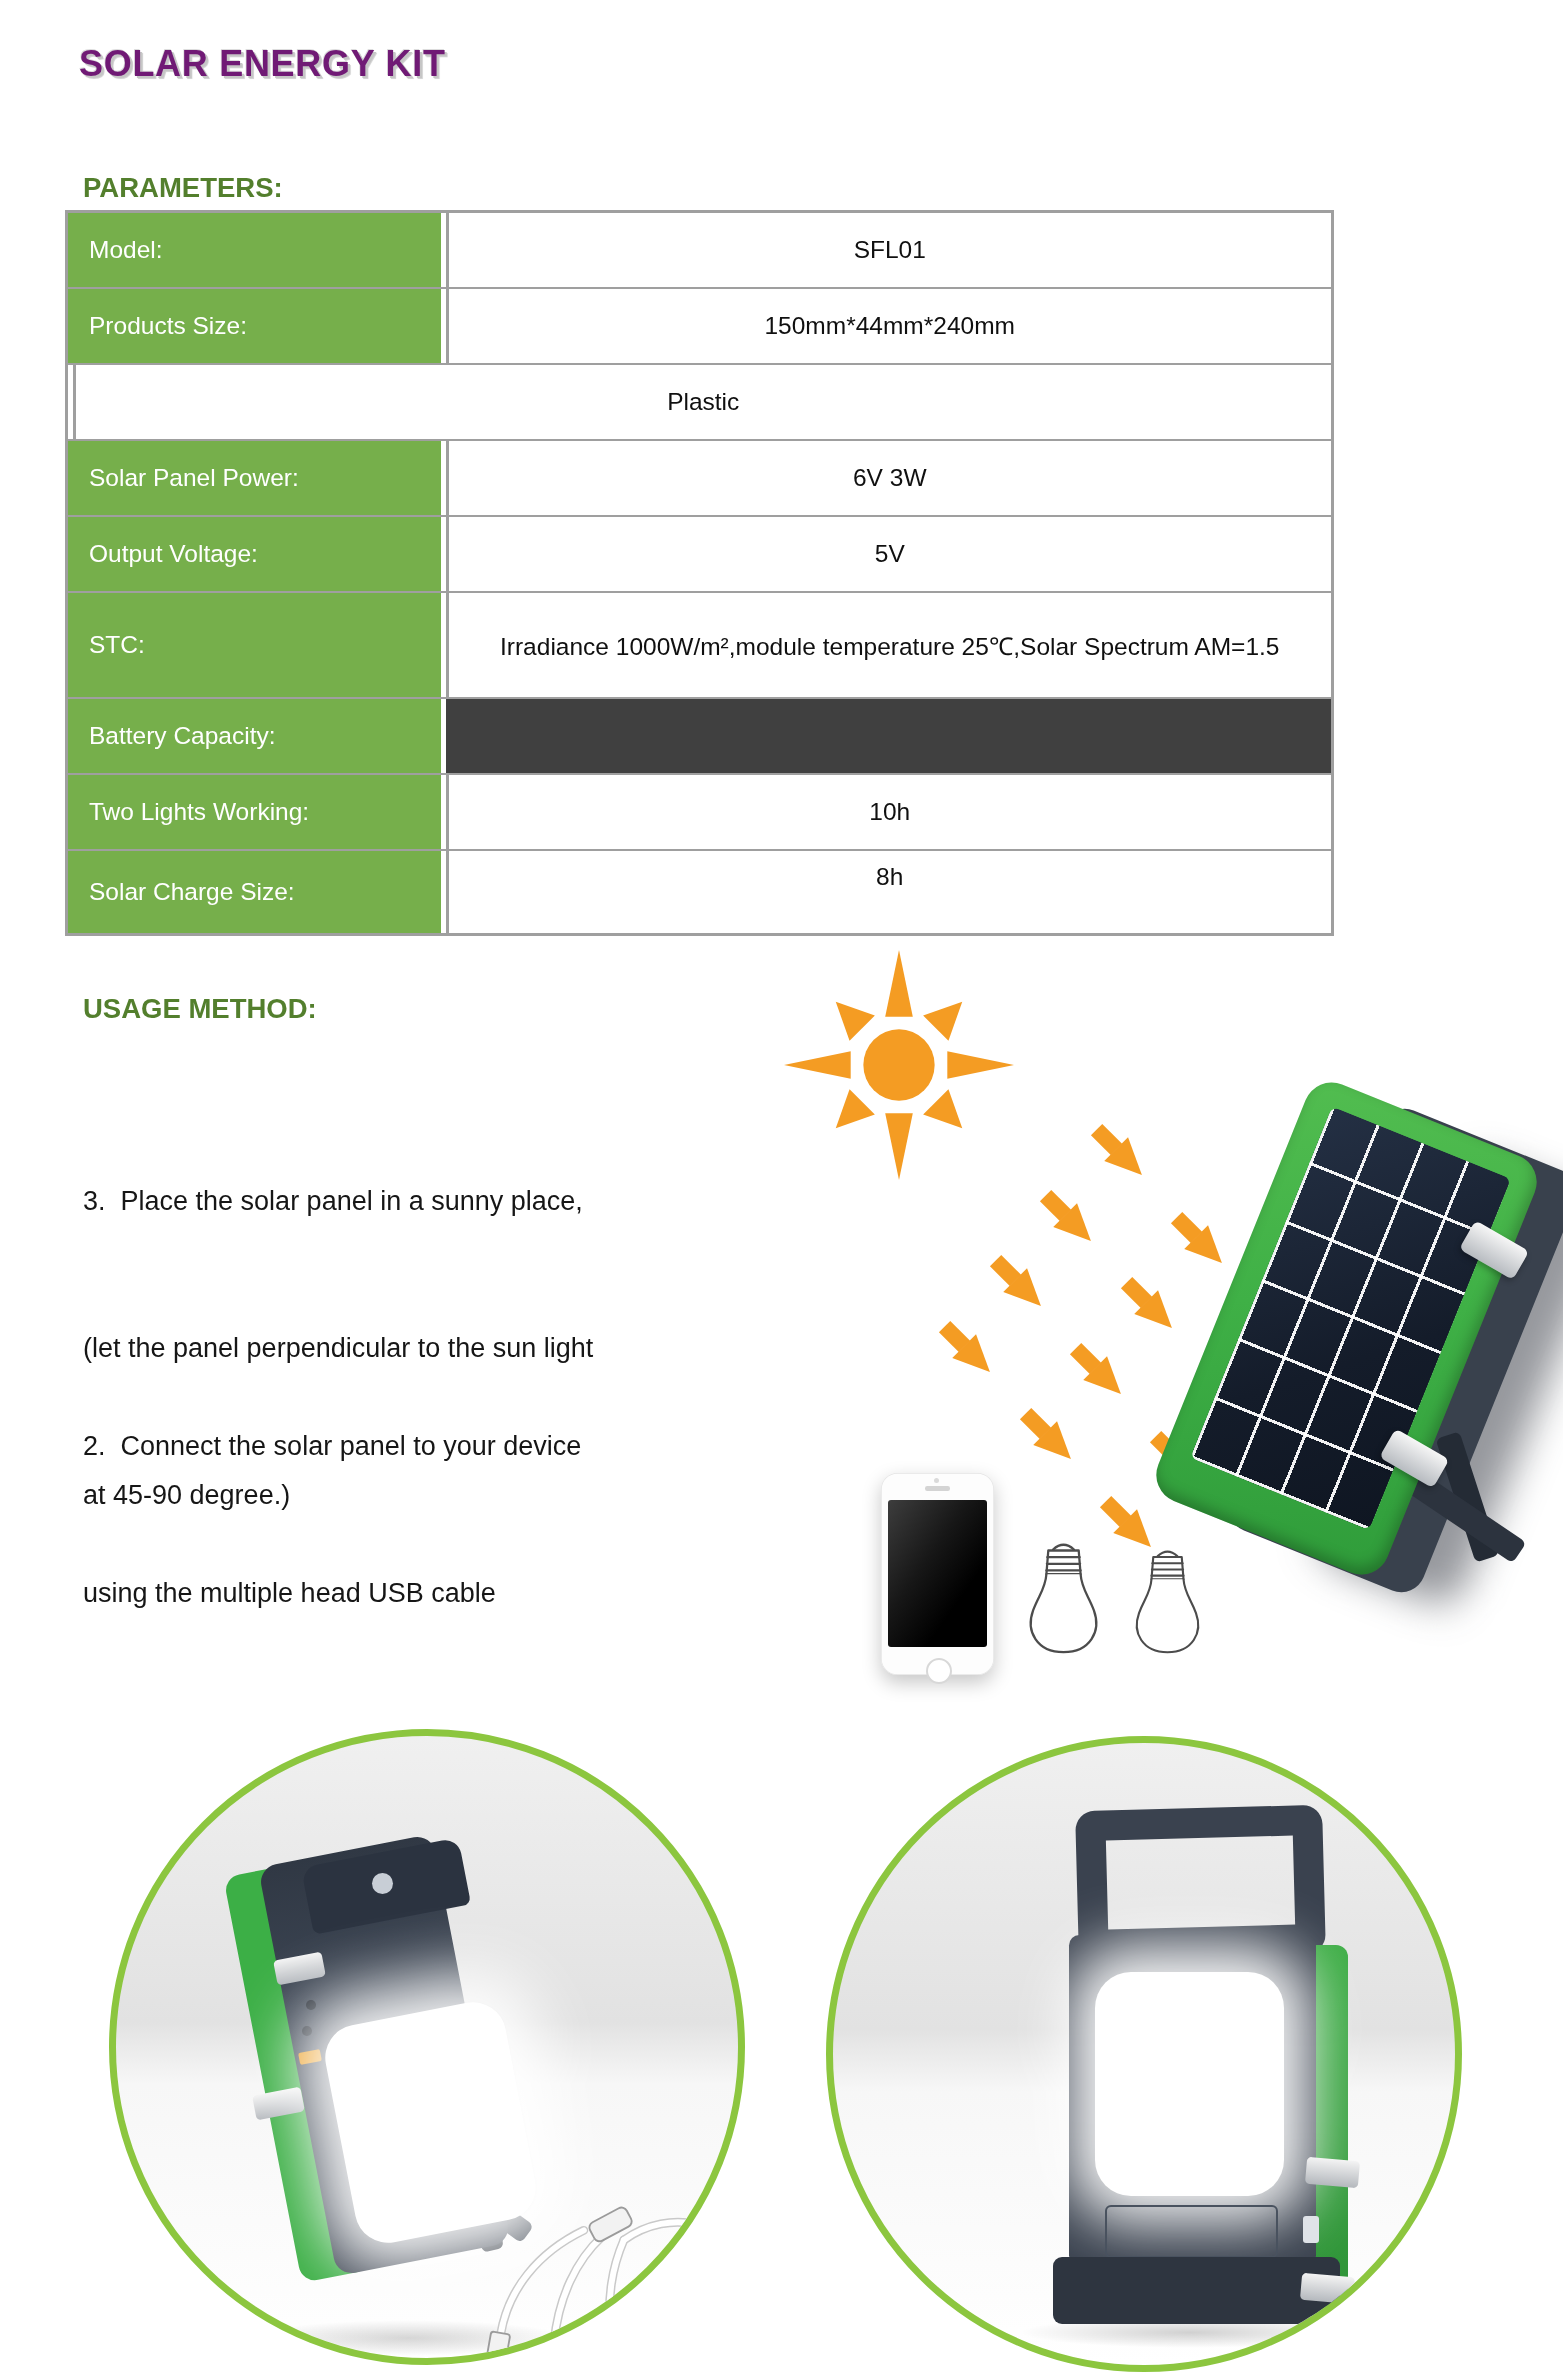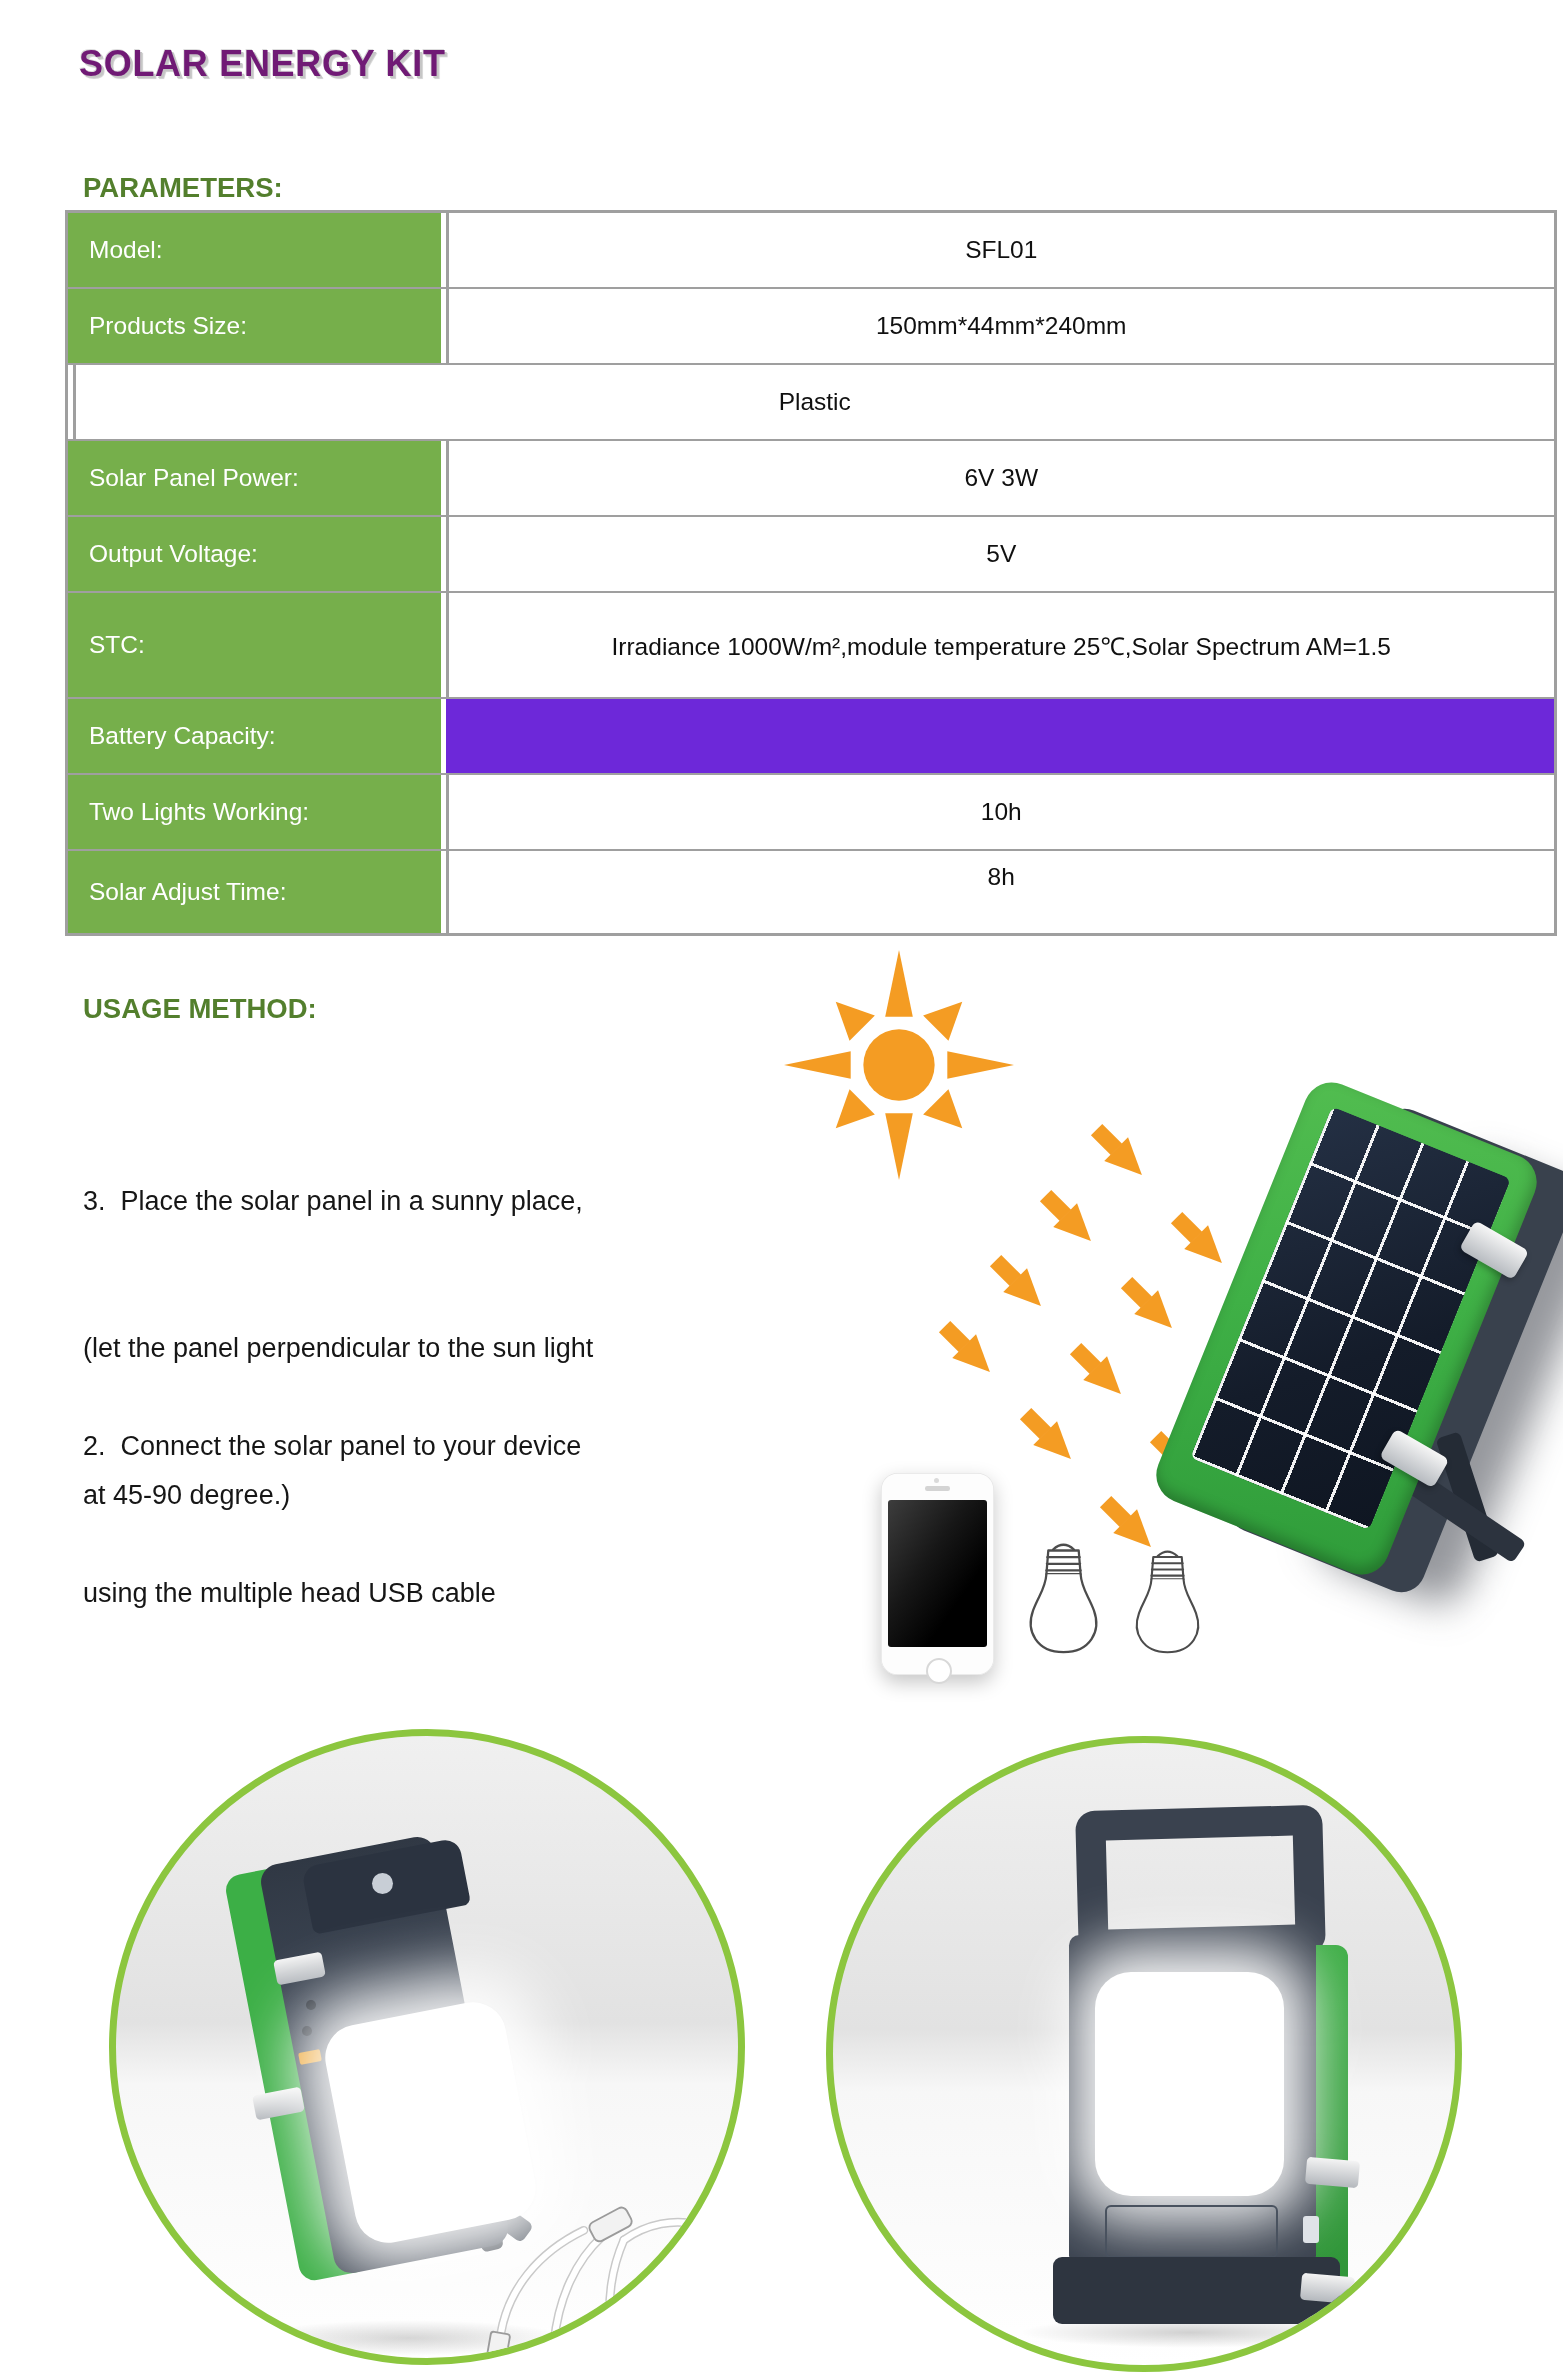--- a/index.html
+++ b/index.html
@@ -18,23 +18,23 @@
   }
   .sec-heading{
     position:absolute;left:83px;
     font-size:27.5px;font-weight:bold;color:#537F2D;
   }
   #params-heading{top:172px;}
   #usage-heading{top:993px;}
 
   
   .param-table{
-    position:absolute;left:65px;top:210px;width:1492px;
+    position:absolute;left:65px;top:210px;width:1269px;
     border:3px solid #9f9f9f;box-sizing:border-box;
-    background:#6d28d9;
+    background:#404040;
   }
   .prow{display:flex;border-bottom:2.2px solid #9f9f9f;height:74px;}
   .prow:last-child{border-bottom:none;}
   .prow.tall{height:104px;}
   .prow.last{height:82px;}
   .plabel{
     width:373px;box-sizing:border-box;flex:0 0 373px;
     background:#76AF4B;color:#ffffff;
     display:flex;align-items:center;padding-left:21px;
     font-size:24.5px;
@@ -209,21 +209,21 @@
   <div class="prow">
     <div class="plabel">Battery Capacity:</div>
     <div class="pgap"></div>
   </div>
   <div class="prow">
     <div class="plabel">Two Lights Working:</div>
     <div class="pgap"></div>
     <div class="pvalue">10h</div>
   </div>
   <div class="prow last">
-    <div class="plabel">Solar Adjust Time:</div>
+    <div class="plabel">Solar Charge Size:</div>
     <div class="pgap"></div>
     <div class="pvalue">8h</div>
   </div>
 </div>
 
 <div class="sec-heading" id="usage-heading">USAGE METHOD:</div>
 
 <div class="usage-block" id="usage-step1">
   <div>3.  Place the solar panel in a sunny place,</div>
   <div>(let the panel perpendicular to the sun light</div>

